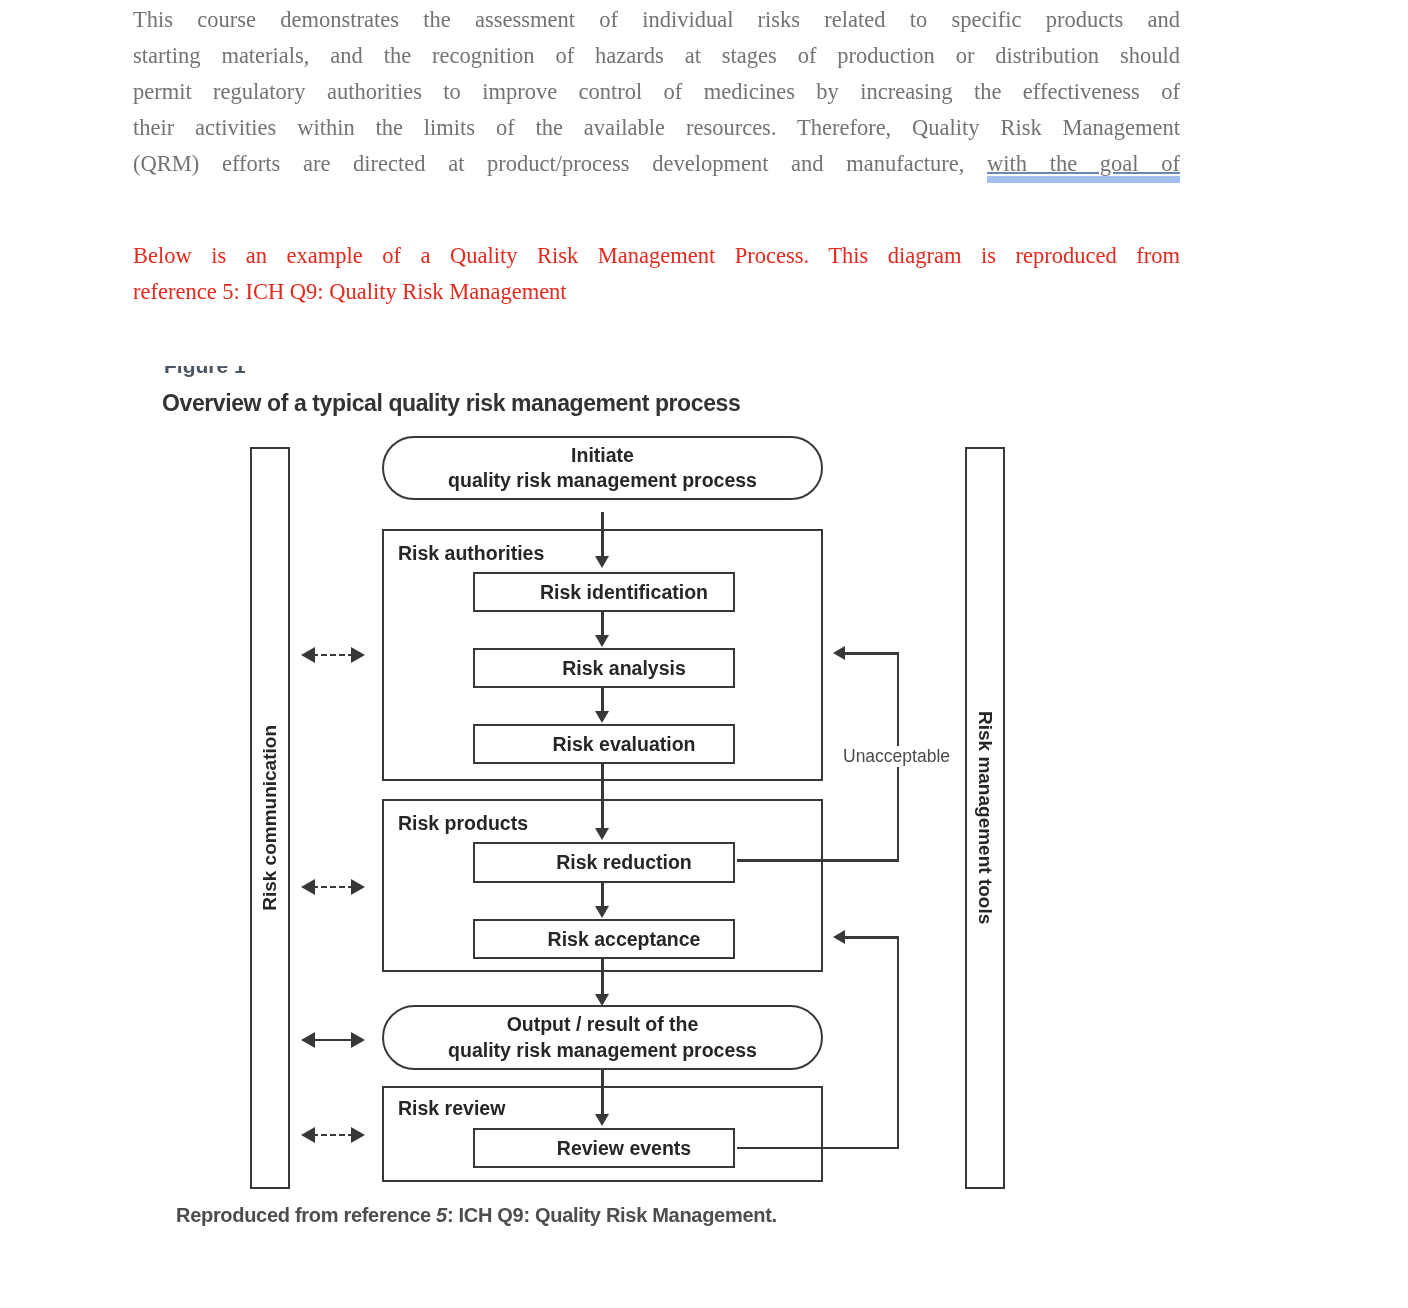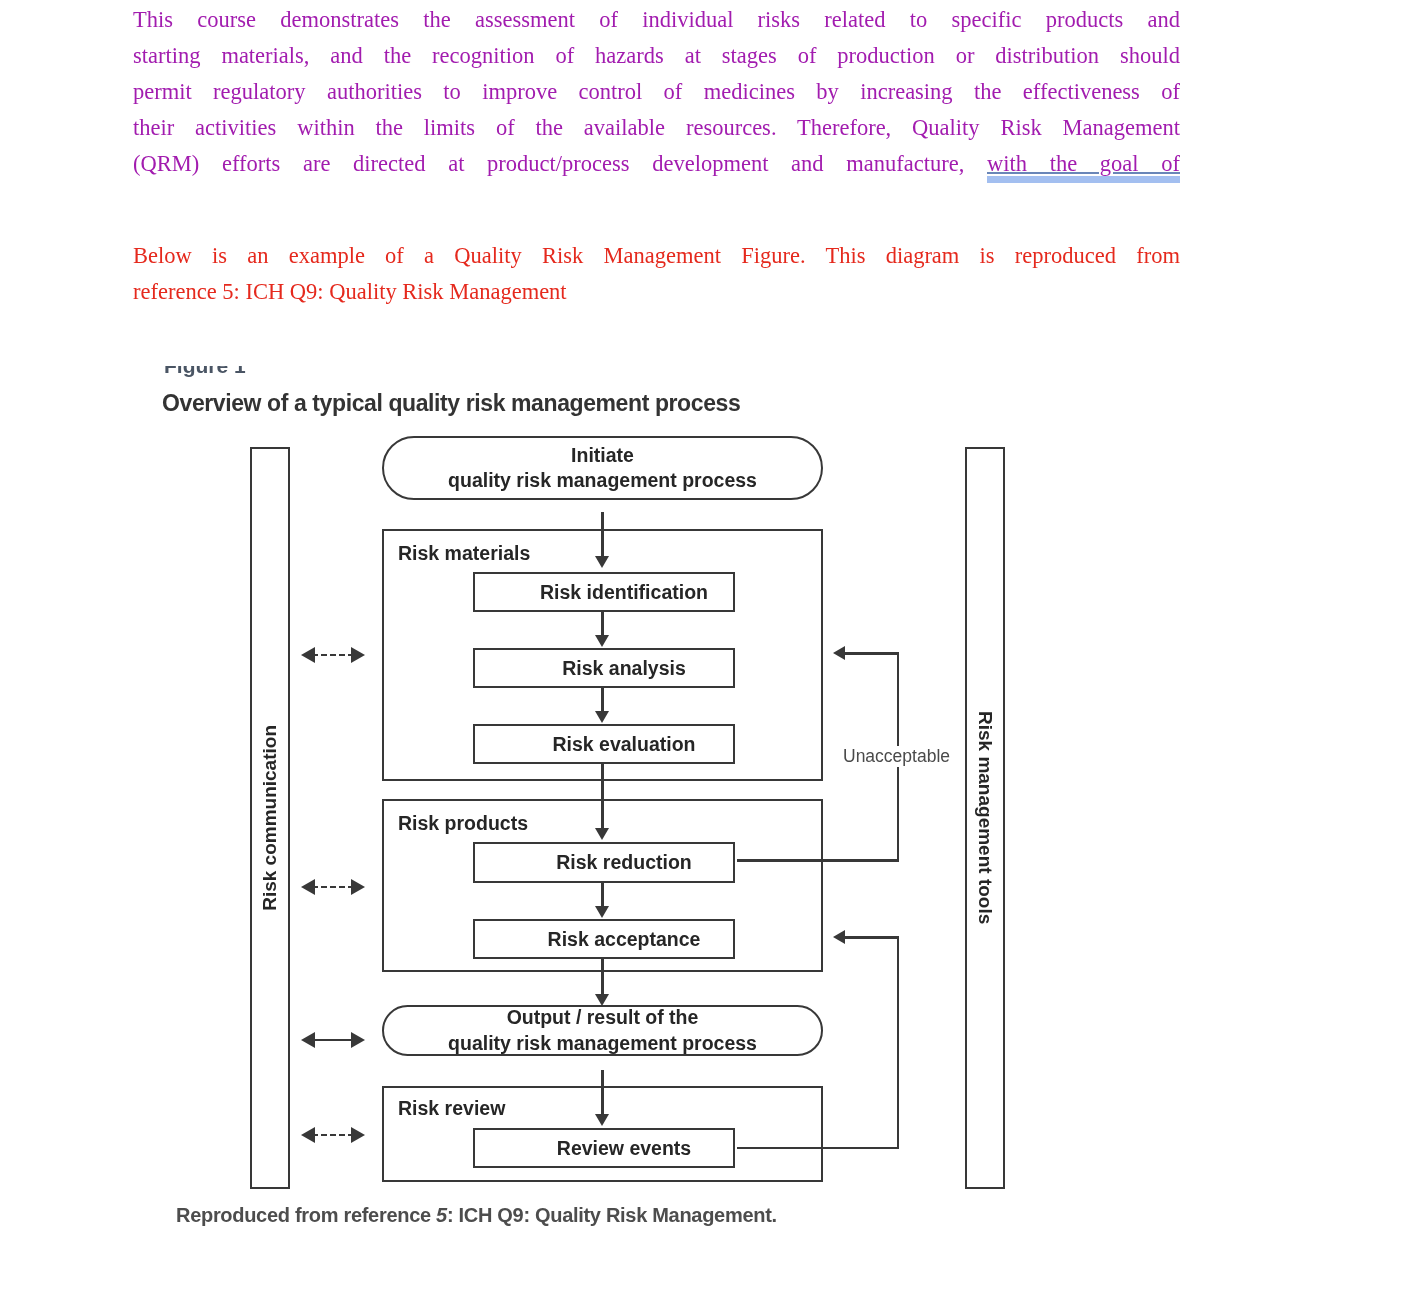--- a/index.html
+++ b/index.html
@@ -1,20 +1,20 @@
 <!DOCTYPE html>
 <html><head>
 <meta charset="utf-8">
 <style>
   html,body{margin:0;padding:0;background:#fff;}
   .page{position:relative;width:1408px;height:1308px;background:#ffffff;overflow:hidden;
         font-family:"Liberation Serif", serif;}
 
   
-  .para{position:absolute;left:133px;top:2px;width:1047px;font-size:22.5px;line-height:36px;color:#a21caf;}
+  .para{position:absolute;left:133px;top:2px;width:1047px;font-size:22.5px;line-height:36px;color:#737373;}
   .jline{text-align:justify;text-align-last:justify;white-space:nowrap;}
   .lline{text-align:left;}
   .gram{text-decoration:underline;text-decoration-color:#6a86b8;text-decoration-thickness:1.5px;
         border-bottom:7px solid #a3bff0;}
   .notice{position:absolute;left:133px;top:238px;width:1047px;font-size:22.5px;line-height:36px;color:#e5291d;}
 
   
   .figlabel-clip{position:absolute;left:164px;top:366px;width:150px;height:13px;overflow:hidden;}
   .figlabel-clip span{display:block;margin-top:-12px;font:700 21px "Liberation Sans",sans-serif;color:#4a5564;}
   .figtitle{position:absolute;left:162px;top:390px;font:700 23px "Liberation Sans",sans-serif;
@@ -60,21 +60,21 @@
 
   <div class="para">
     <div class="jline">This course demonstrates the assessment of individual risks related to specific products and</div>
     <div class="jline">starting materials, and the recognition of hazards at stages of production or distribution should</div>
     <div class="jline">permit regulatory authorities to improve control of medicines by increasing the effectiveness of</div>
     <div class="jline">their activities within the limits of the available resources. Therefore, Quality Risk Management</div>
     <div class="jline"><span>(QRM) efforts are directed at product/process development and manufacture, </span><span class="gram">with the goal of</span></div>
   </div>
 
   <div class="notice">
-    <div class="jline">Below is an example of a Quality Risk Management Figure. This diagram is reproduced from</div>
+    <div class="jline">Below is an example of a Quality Risk Management Process. This diagram is reproduced from</div>
     <div class="lline">reference 5: ICH Q9: Quality Risk Management</div>
   </div>
 
   <div class="figlabel-clip">
     <span>Figure 1</span>
   </div>
   <div class="figtitle">Overview of a typical quality risk management process</div>
 
   <div class="dg">
 
@@ -84,31 +84,31 @@
     <div class="bar" style="left:965px;top:447px;height:742px;">
       <span class="vtext-down">Risk management tools</span>
     </div>
 
     <div class="round" style="top:436px;height:64px;">
       <div>Initiate</div>
       <div>quality risk management process</div>
     </div>
 
     <div class="ctr" style="top:529px;height:252px;"></div>
-    <div class="ctr-label" style="top:542px;">Risk materials</div>
+    <div class="ctr-label" style="top:542px;">Risk authorities</div>
     <div class="step" style="top:572px;">Risk identification</div>
     <div class="step" style="top:648px;text-align:center;">Risk analysis</div>
     <div class="step" style="top:724px;">Risk evaluation</div>
 
     <div class="ctr" style="top:799px;height:173px;"></div>
     <div class="ctr-label" style="top:812px;">Risk products</div>
     <div class="step" style="top:842px;height:41px;">Risk reduction</div>
     <div class="step" style="top:919px;">Risk acceptance</div>
 
-    <div class="round" style="top:1005px;height:51px;">
+    <div class="round" style="top:1005px;height:65px;">
       <div>Output / result of the</div>
       <div>quality risk management process</div>
     </div>
 
     <div class="ctr" style="top:1086px;height:96px;"></div>
     <div class="ctr-label" style="top:1097px;">Risk review</div>
     <div class="step" style="top:1128px;">Review events</div>
 
     <div class="vline" style="left:601px;top:512px;height:44px;"></div>
     <div class="ah-down" style="top:556px;"></div>

